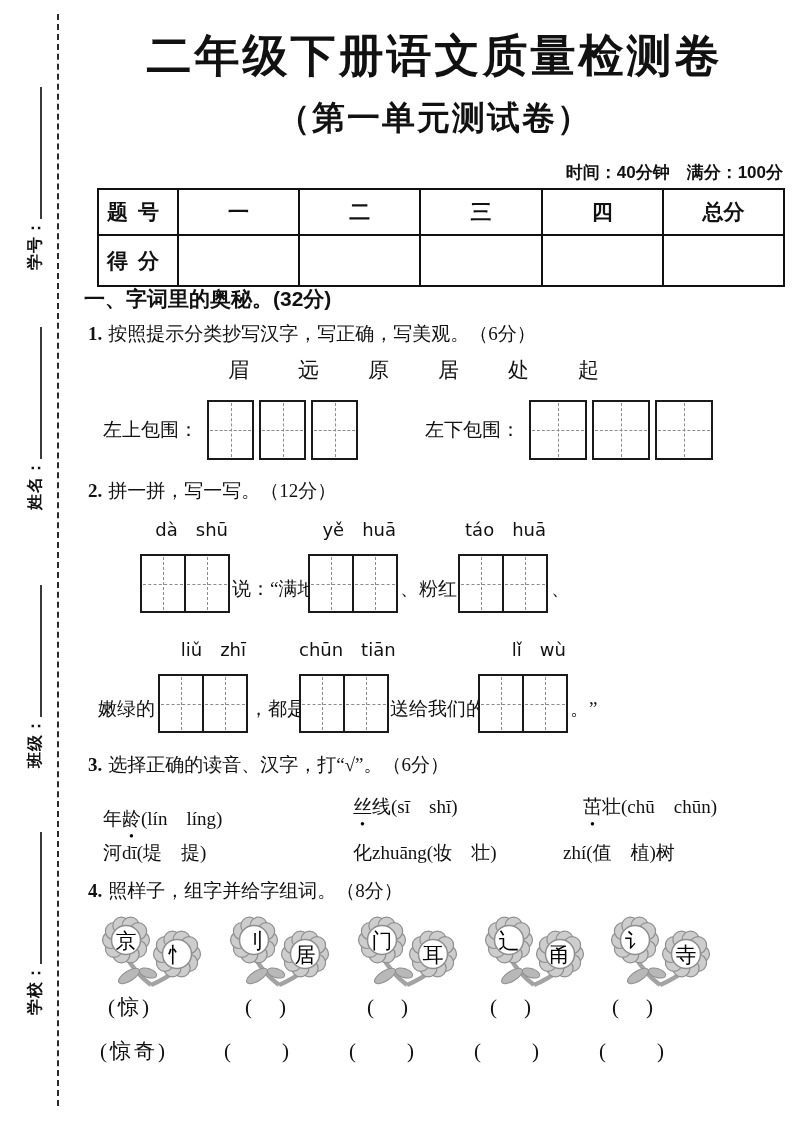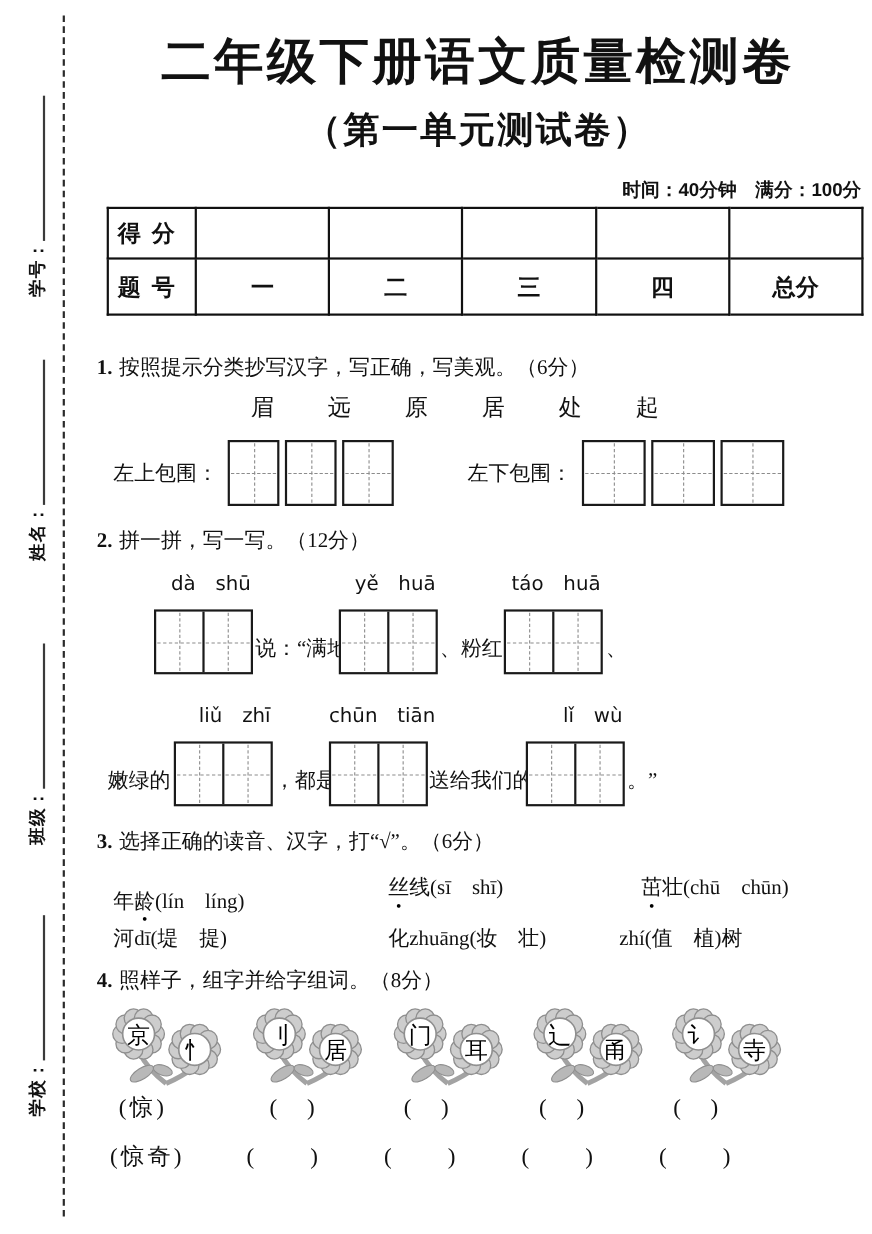--- a/index.html
+++ b/index.html
@@ -94,38 +94,39 @@
     <colgroup>
         <col style="width:80px;">
         <col>
         <col>
         <col>
         <col>
         <col>
       </colgroup>
     <tbody>
         <tr>
-      <th class="rowlab">得分</th>
-      <td></td>
-      <td></td>
-      <td></td>
-      <td></td>
-      <td></td>
-    </tr>
-    <tr>
       <th class="rowlab">题号</th>
       <th>一</th>
       <th>二</th>
       <th>三</th>
       <th>四</th>
       <th>总分</th>
     </tr>
+    <tr>
+      <th class="rowlab">得分</th>
+      <td></td>
+      <td></td>
+      <td></td>
+      <td></td>
+      <td></td>
+    </tr>
   </tbody>
     </table>
 
+  <div class="abs section-heading">一、字词里的奥秘。(32分)</div>
 
   <div class="abs prompt" style="left:88px;top:321px;">
     <b class="qnum">1.</b><span>按照提示分类抄写汉字，写正确，写美观。（6分）</span>
   </div>
   <div class="abs" style="left:228px;top:356px;font-size:21px;letter-spacing:14px;">眉　远　原　居　处　起</div>
 
   <div class="abs q1group" style="left:103px;top:400px;">
     <span class="lab">左上包围：</span>
     <span class="tzg" style="width:43px;height:56px;"></span>
     <span class="tzg" style="width:43px;height:56px;"></span>

